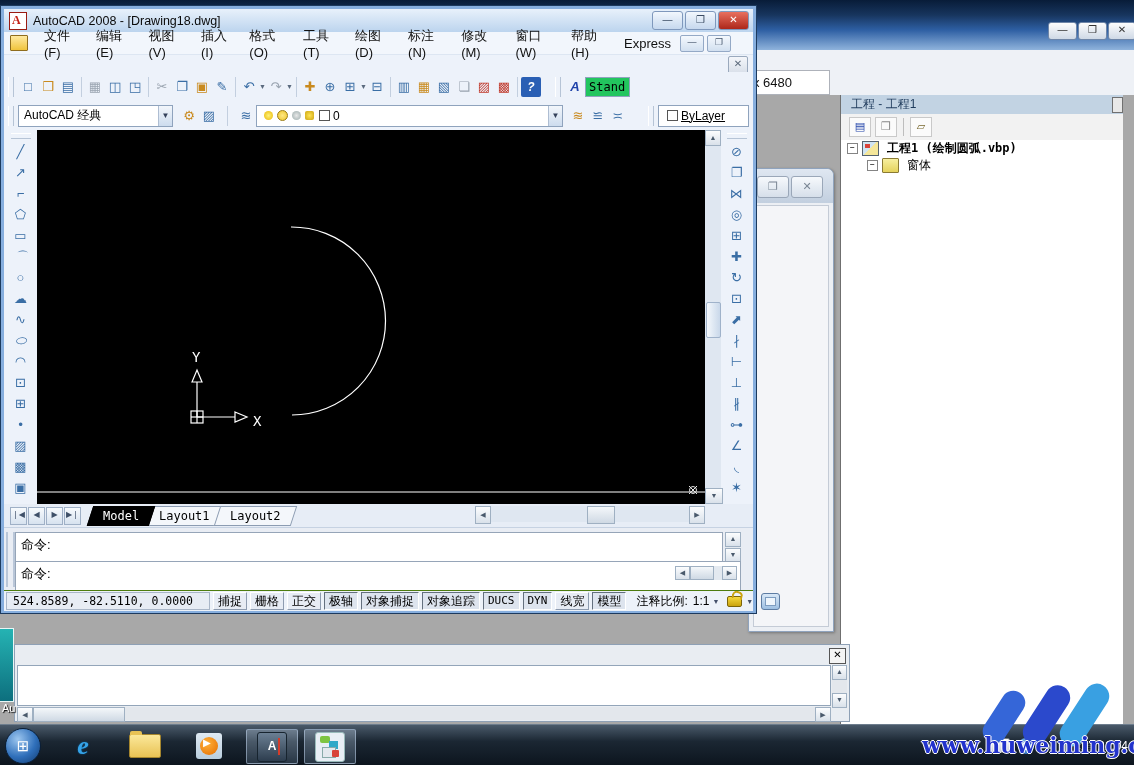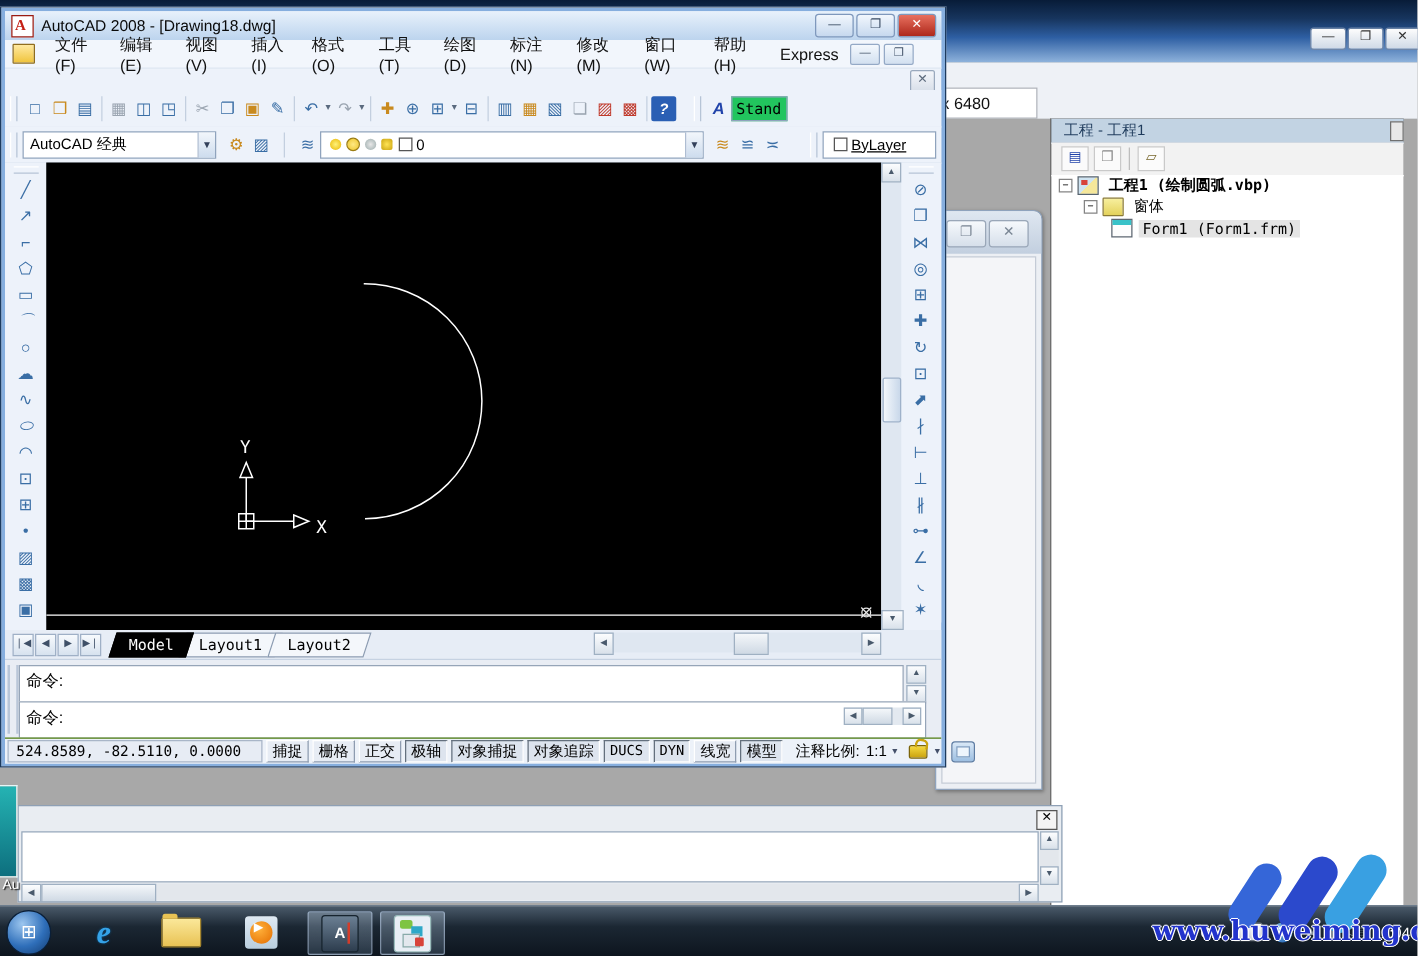--- a/index.html
+++ b/index.html
@@ -233,24 +233,20 @@
     <div class="pp-tree">
       <div class="tree-row" style="padding-left:6px;">
         <span class="expander">−</span>
         <span class="ticon proj-icon"></span>
         <span class="tree-label bold">工程1 (绘制圆弧.vbp)</span>
       </div>
       <div class="tree-row" style="padding-left:26px;">
         <span class="expander">−</span>
         <span class="ticon folder-icon"></span>
         <span class="tree-label">窗体</span>
-      </div>
-      <div class="tree-row" style="padding-left:48px;">
-        <span class="ticon form-icon"></span>
-        <span class="tree-label selected">Form1 (Form1.frm)</span>
       </div>
     </div>
   </div>
 
   <div class="abs immediate">
     <div class="imm-close">✕</div>
     <div class="imm-body"></div>
     <div class="imm-vscroll">
       <div class="scroll-btn" style="height:13px;">▲</div>
       <div style="height:13px;"></div>

